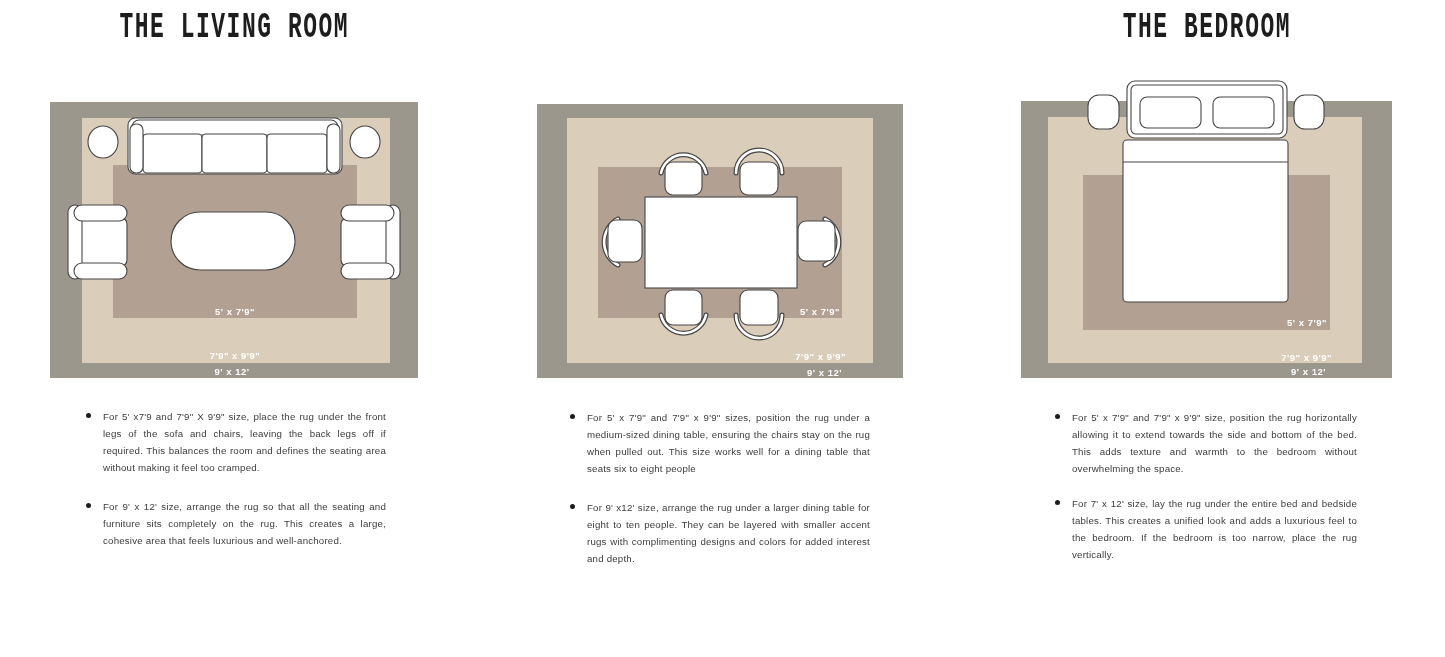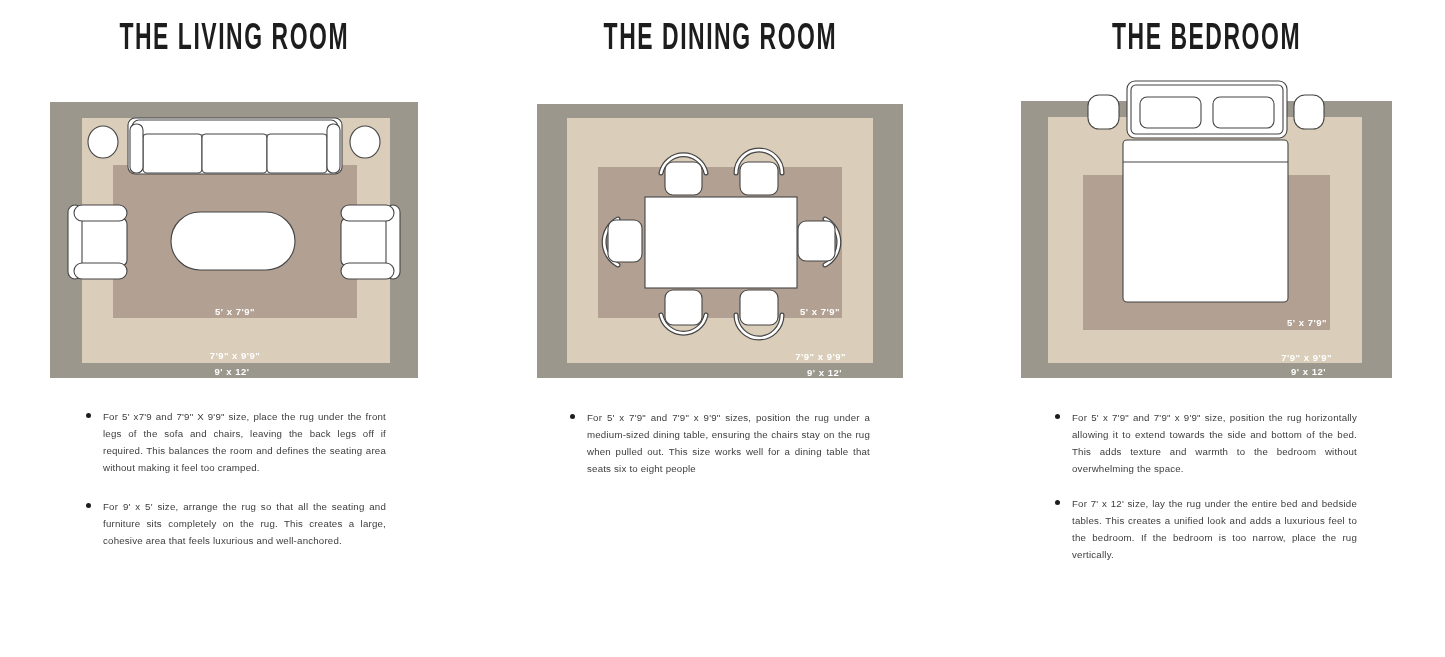--- a/index.html
+++ b/index.html
@@ -1,18 +1,18 @@
 <!DOCTYPE html>
 <html style="--page-bg: #ffffff; --rug-outer: #9c978d; --rug-middle: #dacdb9; --rug-inner: #b2a092; --furniture-fill: #ffffff; --furniture-stroke: #454545; --title-text: #1d1d1d; --body-text: #3c3c3c; --label-text: #ffffff;"><head>
 <meta charset="utf-8">
 <style>
   html,body{margin:0;padding:0;background:#fff;}
   .page{position:relative;width:1445px;height:657px;background:var(--page-bg,#ffffff);
         font-family:"Liberation Sans",sans-serif;overflow:hidden;}
-  .section-title{position:absolute;top:14px;height:46px;display:flex;align-items:center;justify-content:center;}
+  .section-title{position:absolute;top:4px;height:46px;display:flex;align-items:center;justify-content:center;font-family:Liberation Mono, monospace;}
   .title-text{font-weight:700;font-size:37px;letter-spacing:2.5px;transform:scaleX(0.62);
               transform-origin:center;white-space:nowrap;color:var(--title-text,#1d1d1d);}
   .diagram{position:absolute;}
   .rug-outer{fill:var(--rug-outer,#9c978d);}
   .rug-middle{fill:var(--rug-middle,#dacdb9);}
   .rug-inner{fill:var(--rug-inner,#b2a092);}
   .furn rect,.furn ellipse{fill:var(--furniture-fill,#ffffff);stroke:var(--furniture-stroke,#454545);stroke-width:1.1;}
   .furn line{fill:none;stroke:var(--furniture-stroke,#454545);stroke-width:1.1;}
   .furn .noline{fill:none;}
   .arc-o{fill:none;stroke:var(--furniture-stroke,#454545);stroke-width:5;stroke-linecap:round;}
@@ -79,27 +79,24 @@
     <text class="rug-label" x="182" y="275" text-anchor="middle">9' x 12'</text>
   </svg>
 
   <div class="bullets" style="left:86px;top:408px;width:300px;">
     <div class="bullet">
       <span class="dot"></span>
       <p>For 5' x7'9 and 7'9" X 9'9" size, place the rug under the front legs of the sofa and chairs, leaving the back legs off if required. This balances the room and defines the seating area without making it feel too cramped.</p>
     </div>
     <div class="bullet">
       <span class="dot"></span>
-      <p>For 9' x 5' size, arrange the rug so that all the seating and furniture sits completely on the rug. This creates a large, cohesive area that feels luxurious and well-anchored.</p>
+      <p>For 9' x 12' size, arrange the rug so that all the seating and furniture sits completely on the rug. This creates a large, cohesive area that feels luxurious and well-anchored.</p>
     </div>
   </div>
 
-  <div class="section-title" style="left:537px;width:366px;">
-    <span class="title-text">THE DINING ROOM</span>
-  </div>
 
   <svg class="diagram" style="left:537px;top:100px;" width="366" height="278" viewBox="0 0 366 278">
     <rect class="rug-outer" x="0" y="4" width="366" height="274"></rect>
     <rect class="rug-middle" x="30" y="18" width="306" height="245"></rect>
     <rect class="rug-inner" x="61" y="67" width="244" height="151"></rect>
 
     <g class="furn">
       <path class="arc-o" d="M 124 73 A 23 23 0 0 1 169 73"></path>
       <path class="arc-i" d="M 124 73 A 23 23 0 0 1 169 73"></path>
       <rect x="128" y="62" width="37" height="33" rx="8"></rect>
@@ -137,20 +134,24 @@
     <text class="rug-label" x="303" y="215" text-anchor="end">5' x 7'9"</text>
     <text class="rug-label" x="309" y="260" text-anchor="end">7'9" x 9'9"</text>
     <text class="rug-label" x="305" y="276" text-anchor="end">9' x 12'</text>
   </svg>
 
   <div class="bullets" style="left:570px;top:409px;width:300px;">
     <div class="bullet">
       <span class="dot"></span>
       <p>For 5' x 7'9" and 7'9" x 9'9" sizes, position the rug under a medium-sized dining table, ensuring the chairs stay on the rug when pulled out. This size works well for a dining table that seats six to eight people</p>
     </div>
+    <div class="bullet">
+      <span class="dot"></span>
+      <p>For 9' x12' size, arrange the rug under a larger dining table for eight to ten people. They can be layered with smaller accent rugs with complimenting designs and colors for added interest and depth.</p>
+    </div>
   </div>
 
   <div class="section-title" style="left:1021px;width:371px;">
     <span class="title-text">THE BEDROOM</span>
   </div>
 
   <svg class="diagram" style="left:1021px;top:78px;" width="371" height="300" viewBox="0 0 371 300">
     <rect class="rug-outer" x="0" y="23" width="371" height="277"></rect>
     <rect class="rug-middle" x="27" y="39" width="314" height="246"></rect>
     <rect class="rug-inner" x="62" y="97" width="247" height="155"></rect>

